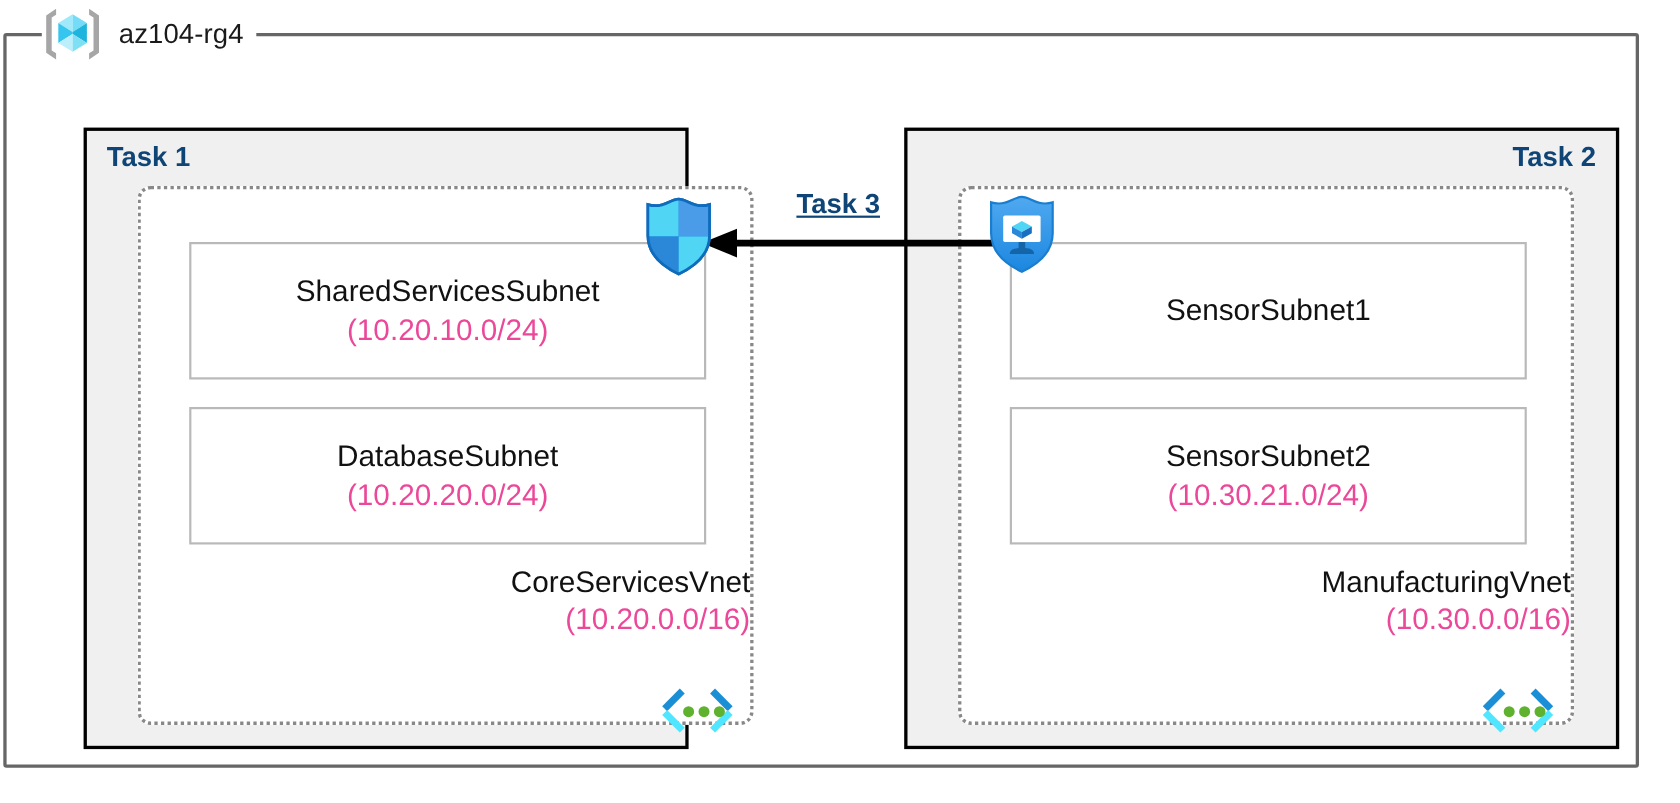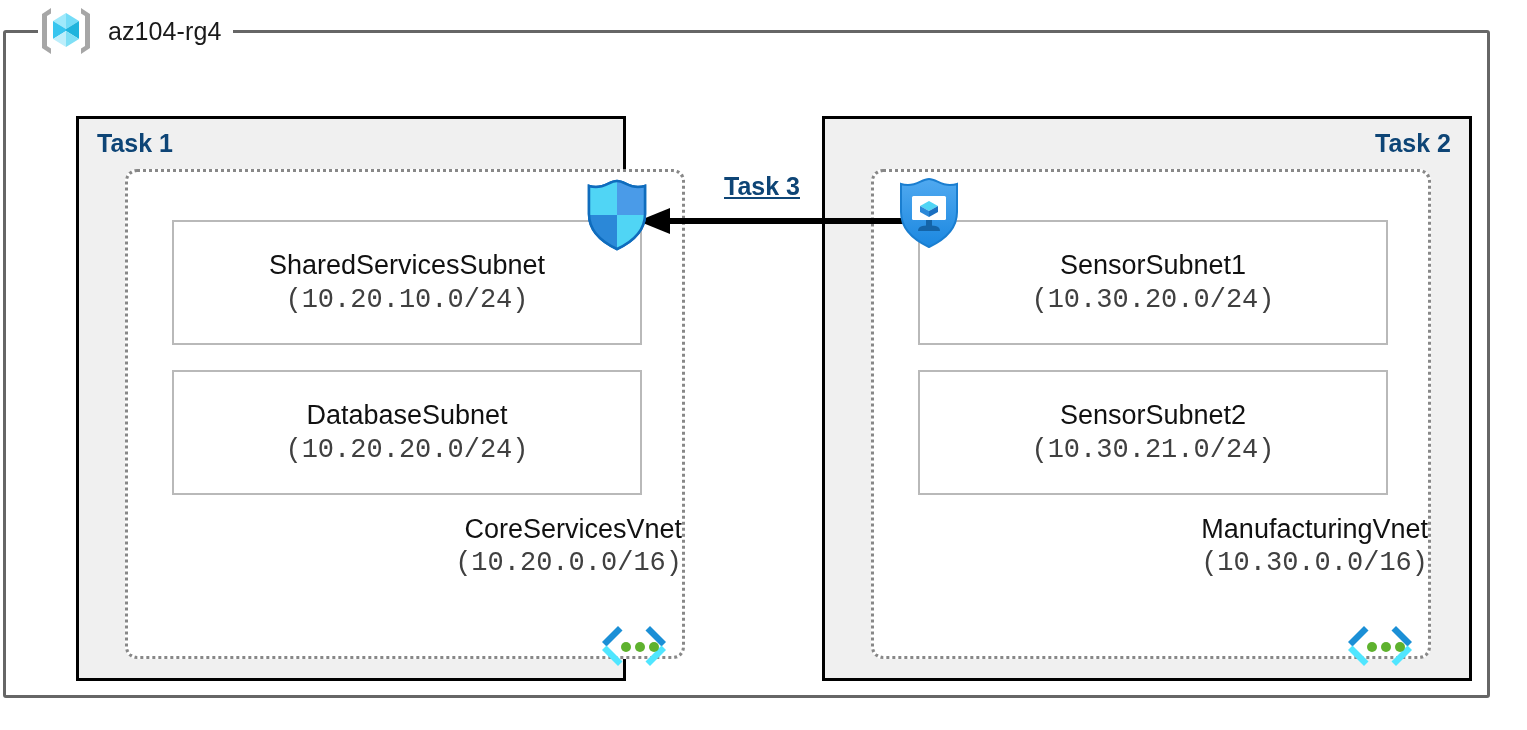--- a/index.html
+++ b/index.html
@@ -106,24 +106,23 @@
   .subnet-box.second { top: 198px; }
 
   .node-name {
     font-size: 27px;
     color: #111111;
     line-height: 1.26;
     white-space: nowrap;
   }
   .node-cidr {
     font-size: 27px;
-    color: #404040;
+    color: #ec4899;
     line-height: 1.26;
     white-space: nowrap;
-    font-family: Liberation Mono, monospace;
   }
 
   
   .vnet-caption {
     position: absolute;
     left: 0;
     right: 0;
     top: 340px;
     text-align: right;
   }
@@ -238,21 +237,20 @@
     </div>
   </div>
 
   <div class="task-box" id="task-box-2">
     <div class="task-label right">Task 2</div>
 
     <div class="vnet-box" id="vnet-box-2">
 
       <div class="subnet-box first">
         <div class="node-name">SensorSubnet1</div>
-        <div class="node-cidr">(10.30.20.0/24)</div>
       </div>
 
       <div class="subnet-box second">
         <div class="node-name">SensorSubnet2</div>
         <div class="node-cidr">(10.30.21.0/24)</div>
       </div>
 
       <div class="vnet-caption">
         <div class="node-name">ManufacturingVnet</div>
         <div class="node-cidr">(10.30.0.0/16)</div>

